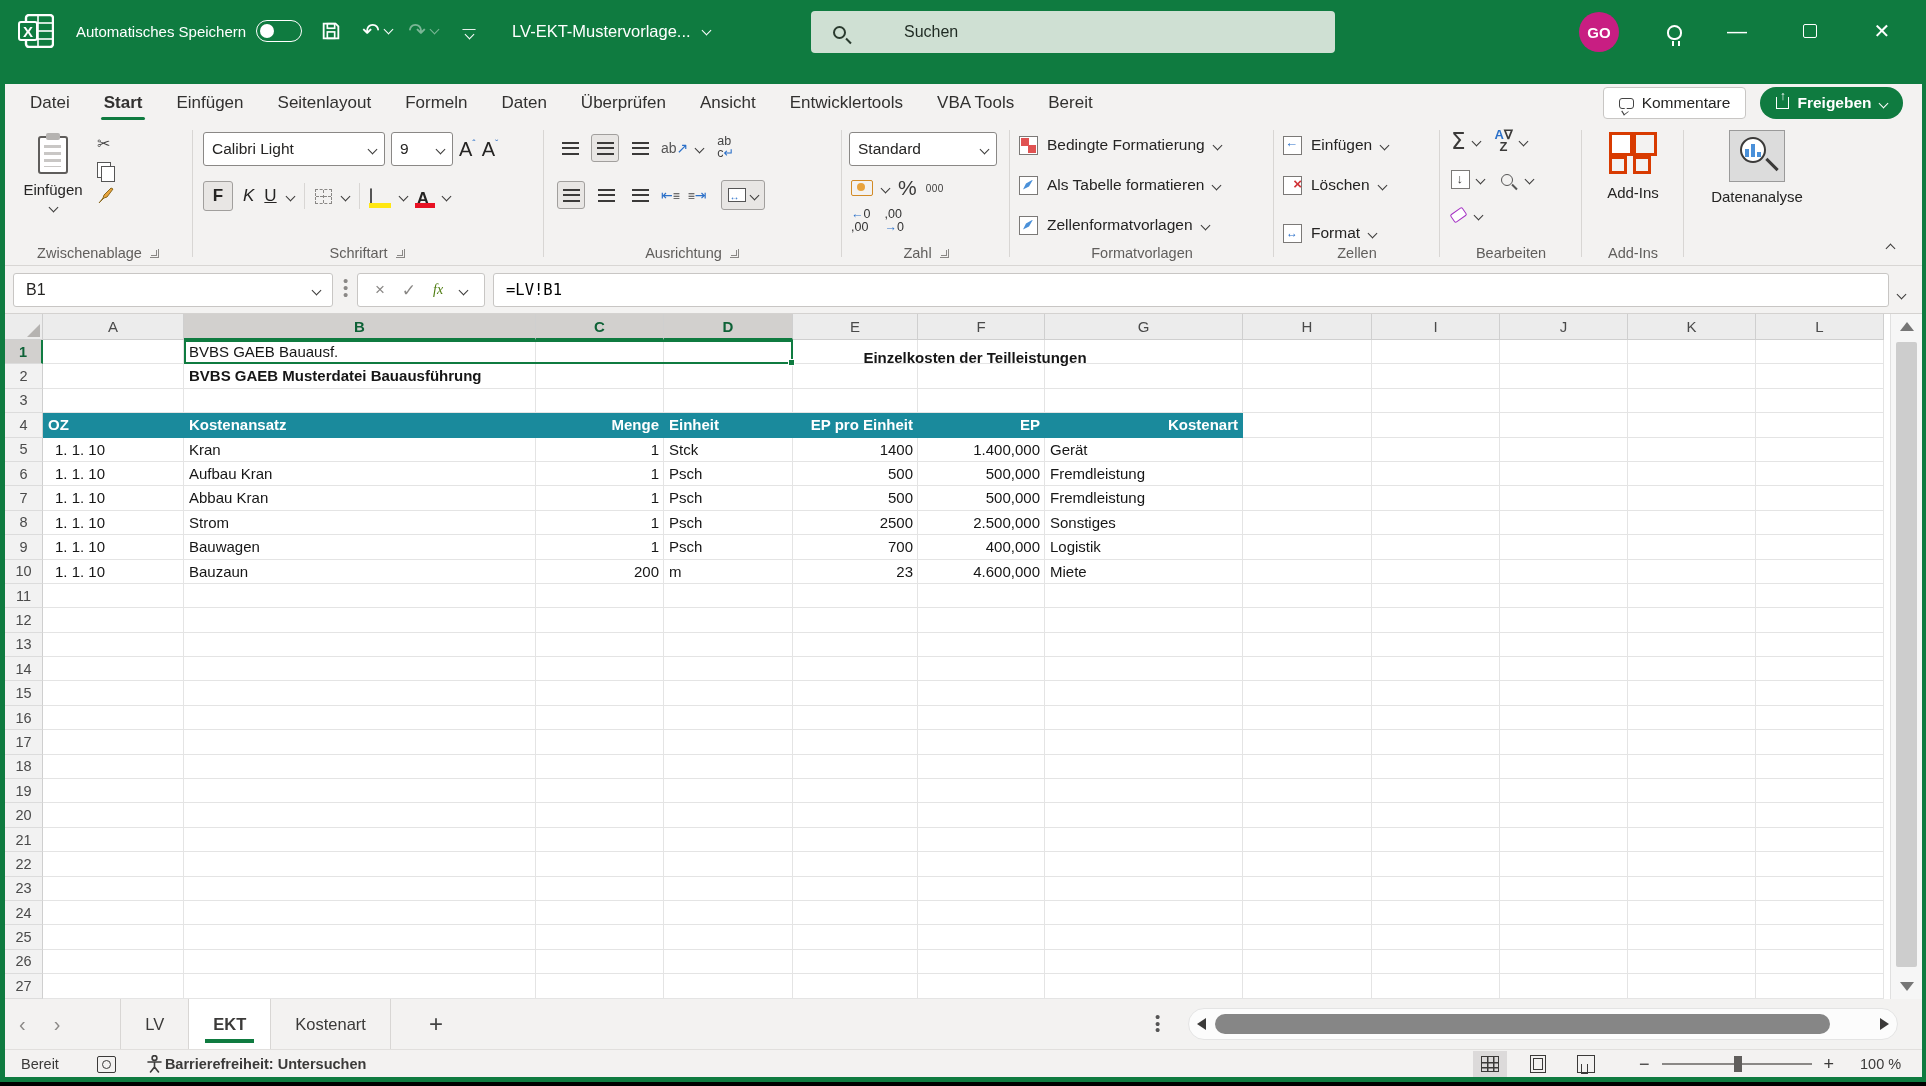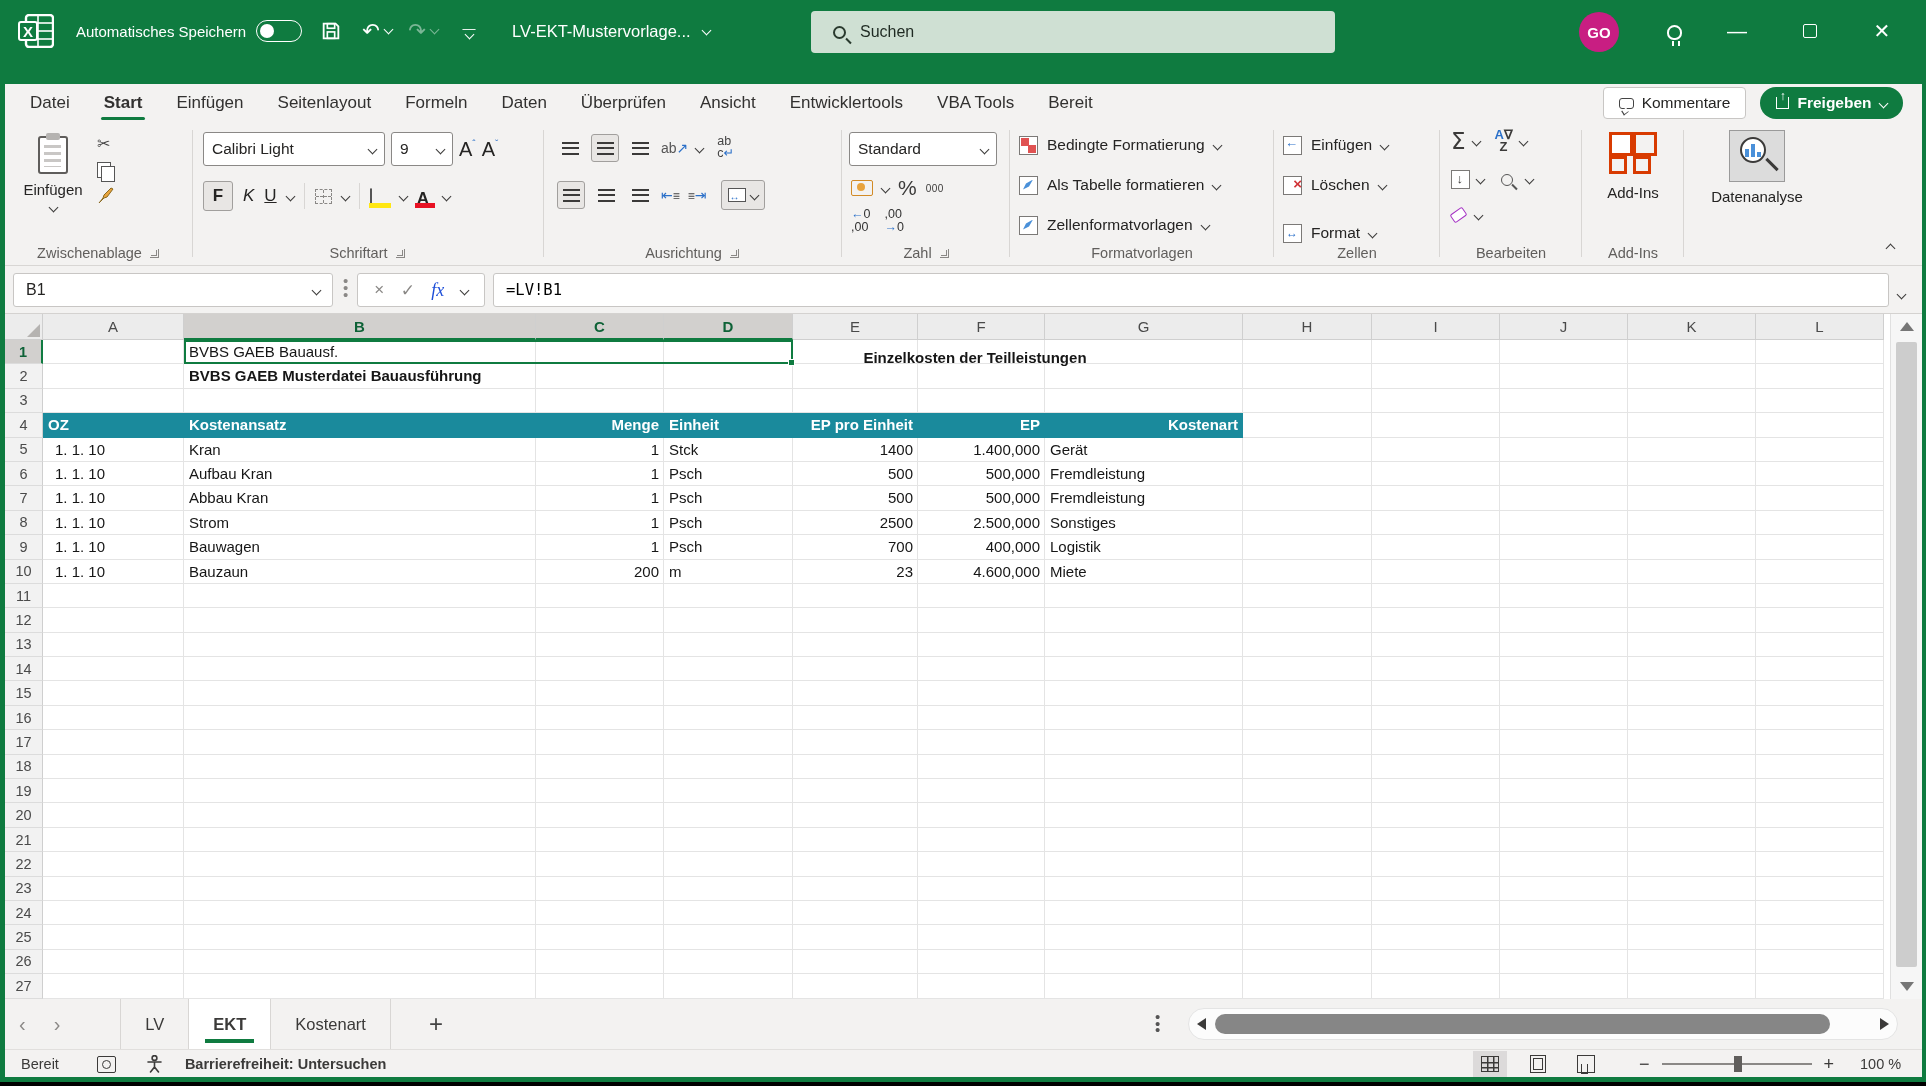--- a/index.html
+++ b/index.html
@@ -27,21 +27,21 @@
             color:#fff; font-size:21px; }
   .tb-btn.dim { opacity:.45; }
   .tb-chev { width:7px; height:7px; border-right:1.5px solid #fff; border-bottom:1.5px solid #fff;
              transform:rotate(45deg); display:inline-block; margin-left:5px; margin-top:-4px;}
   .doc-title { margin-left:26px; font-size:16.5px; display:flex; align-items:center; white-space:nowrap;}
   .searchbox { position:absolute; left:811px; top:11px; width:524px; height:42px; background:#cfe0d3;
                border-radius:4px; display:flex; align-items:center; padding-left:22px; color:#1f2a22; gap:14px;}
   .magnifier { width:13px; height:13px; border:2px solid #2a3a2e; border-radius:50%; position:relative; flex:0 0 auto;}
   .magnifier::after { content:""; position:absolute; width:7px; height:2px; background:#2a3a2e;
                       transform:rotate(45deg); left:10px; top:12px; }
-  .search-text { font-size:16px; }
+  .search-text { font-size:16px;margin-left:44px; }
   .avatar { position:absolute; left:1579px; top:12px; width:40px; height:40px; border-radius:50%;
             background:#c81e82; color:#fff; display:flex; align-items:center; justify-content:center;
             font-size:15px; font-weight:700; }
   .bulb { position:absolute; left:1656px; top:14px; width:36px; height:36px; display:flex;
           align-items:center; justify-content:center;}
   .bulb .b-head { width:15px; height:15px; border:2px solid #fff; border-radius:50% 50% 45% 45%; position:relative;}
   .bulb .b-head::after{ content:""; position:absolute; left:3.5px; top:14px; width:4px; height:5px;
           border-left:2px solid #fff; border-right:2px solid #fff;}
   .win-btn { position:absolute; top:10px; width:46px; height:42px; display:flex; align-items:center;
              justify-content:center; color:#fff; font-size:20px; }
@@ -153,21 +153,21 @@
 
   
   .fbar { position:absolute; left:5px; top:266px; width:1917px; height:48px; background:#f3f2f1;
           border-bottom:1px solid #d4d2d0; }
   .namebox { position:absolute; left:8px; top:7px; width:320px; height:34px; background:#fff;
              border:1px solid #c8c6c4; border-radius:3px; display:flex; align-items:center;
              justify-content:space-between; padding:0 12px; font-size:16px;}
   .fdots { position:absolute; left:338px; top:12px; color:#8a8886; font-size:15px; letter-spacing:0; line-height:.45; text-align:center;}
   .fxbox { position:absolute; left:352px; top:7px; width:128px; height:34px; background:#fff; border:1px solid #c8c6c4;
            border-radius:3px; display:flex; align-items:center; justify-content:space-evenly; color:#8a8886; font-size:17px;}
-  .fxbox .fx { font-style:italic; font-family:"Liberation Serif", serif; font-size:18px; color:#1d4ed8;}
+  .fxbox .fx { font-style:italic; font-family:"Liberation Serif", serif; font-size:14px; color:#4d7c0f;}
   .finput { position:absolute; left:488px; top:7px; width:1396px; height:34px; background:#fff; border:1px solid #c8c6c4;
             border-radius:3px; display:flex; align-items:center; padding:0 12px;
             font-family:"DejaVu Sans Mono", monospace; font-size:15.5px; color:#000;}
   .fbar-exp { position:absolute; left:1893px; top:18px; }
 
   
   .grid-wrap { position:absolute; left:5px; top:314px; width:1885px; height:685px; background:#fff; overflow:hidden;}
   .col-headers { position:absolute; left:0; top:0; height:26px; display:flex; }
   .corner { width:38px; height:26px; background:#ececec; border-right:1px solid #cfcfcf; border-bottom:1px solid #cfcfcf;
             position:relative;}
@@ -215,21 +215,21 @@
   .hscroll .rarr { position:absolute; right:8px; top:9px; width:0; height:0; border-top:6px solid transparent;
              border-bottom:6px solid transparent; border-left:9px solid #3b3a39;}
   .hscroll .thumb { position:absolute; left:26px; top:5px; width:615px; height:20px; background:#868686; border-radius:10px;}
 
   
   .statusbar { position:absolute; left:5px; top:1049px; width:1917px; height:29px; background:#f3f2f1;
                border-top:1px solid #e1dfdd; display:flex; align-items:center; font-size:14.5px; color:#3b3a39;}
   .sb-mode { padding-left:16px; }
   .sb-macro { margin-left:38px; width:19px; height:17px; border:1.6px solid #3b3a39; border-radius:2px; position:relative;}
   .sb-macro::after { content:""; position:absolute; left:4px; top:3px; width:7px; height:7px; border:1.6px solid #3b3a39; border-radius:50%;}
-  .sb-acc { margin-left:30px; display:flex; align-items:center; gap:22px; font-weight:700;}
+  .sb-acc { margin-left:30px; display:flex; align-items:center; gap:2px; font-weight:700;}
   .sb-views { position:absolute; left:1468px; display:flex; gap:14px; align-items:center;}
   .viewbtn { width:34px; height:26px; display:flex; align-items:center; justify-content:center;}
   .viewbtn.active { background:#dcdada; }
   .v-grid { width:18px; height:16px; border:1.6px solid #3b3a39;
             background:linear-gradient(#3b3a39 0 0) 0 5px/100% 1.5px no-repeat, linear-gradient(#3b3a39 0 0) 0 10px/100% 1.5px no-repeat,
                        linear-gradient(#3b3a39 0 0) 5px 0/1.5px 100% no-repeat, linear-gradient(#3b3a39 0 0) 10.5px 0/1.5px 100% no-repeat;}
   .v-page { width:16px; height:18px; border:1.6px solid #3b3a39; padding:2px;}
   .v-page i { display:block; width:100%; height:100%; border:1.2px solid #3b3a39;}
   .v-break { width:18px; height:18px; border:1.6px solid #3b3a39; position:relative;}
   .v-break::after { content:""; position:absolute; left:3px; top:8px; width:5px; height:9px; border:1.4px solid #3b3a39; border-top:none;}

